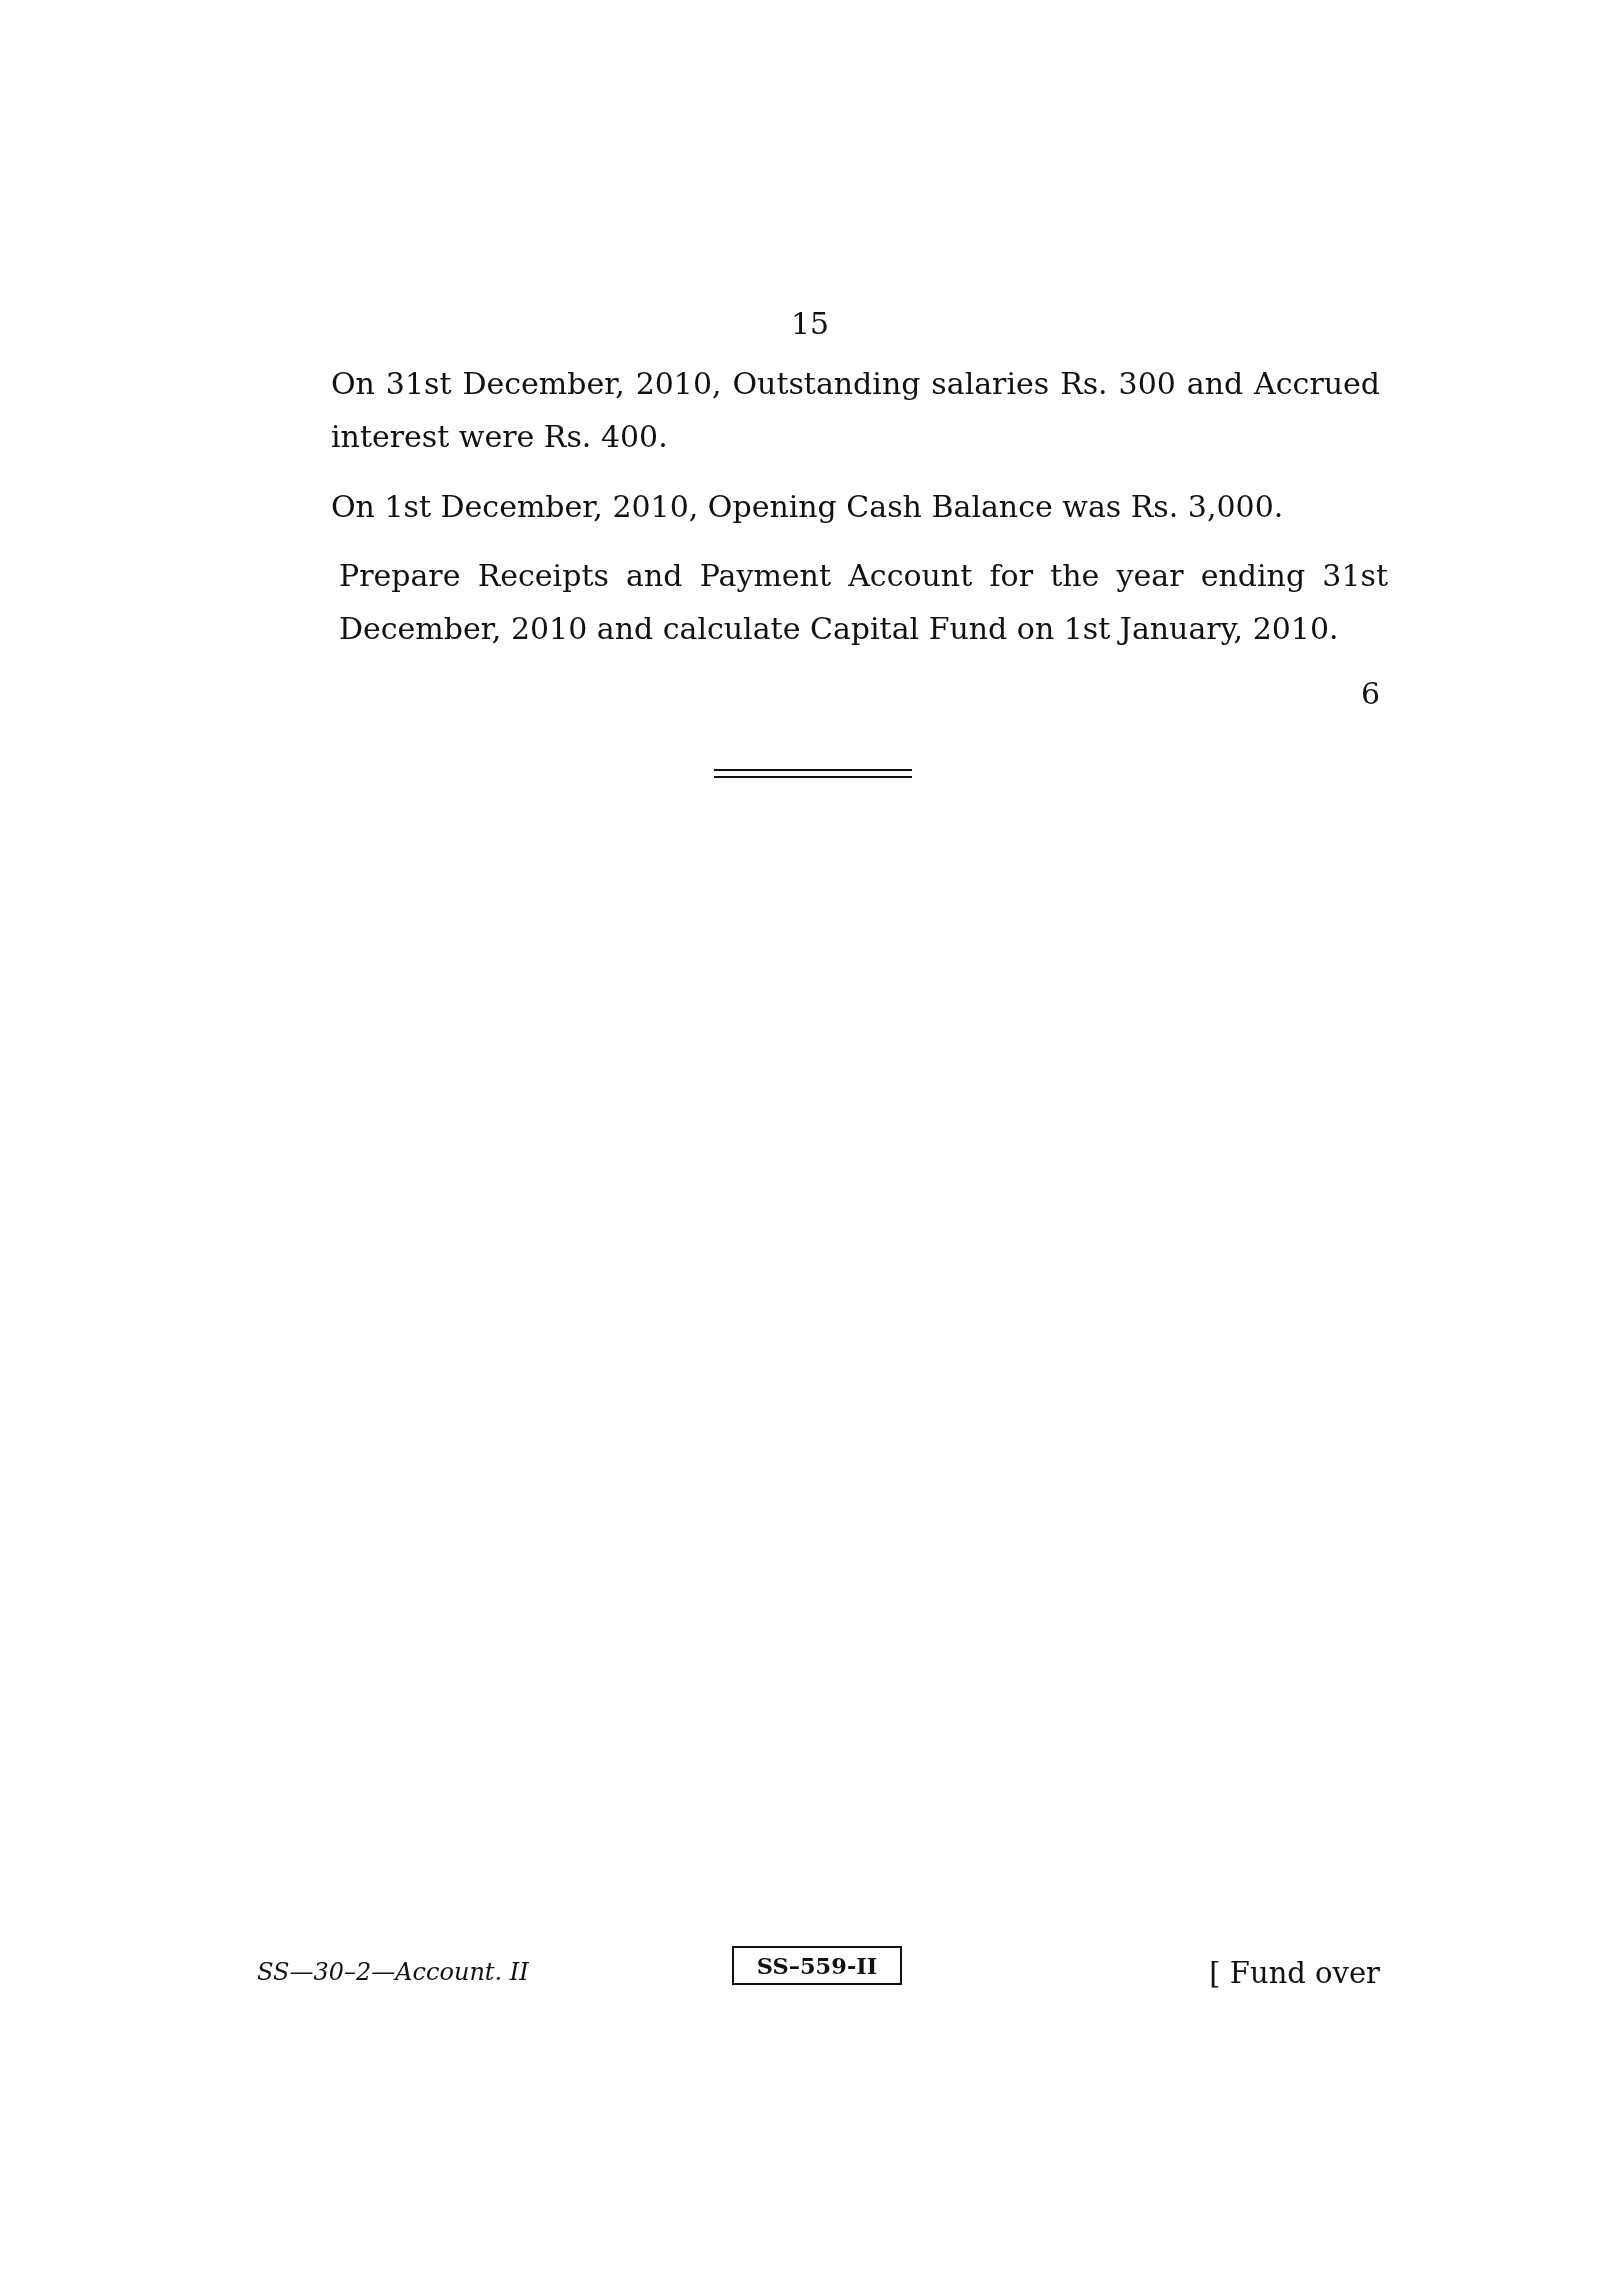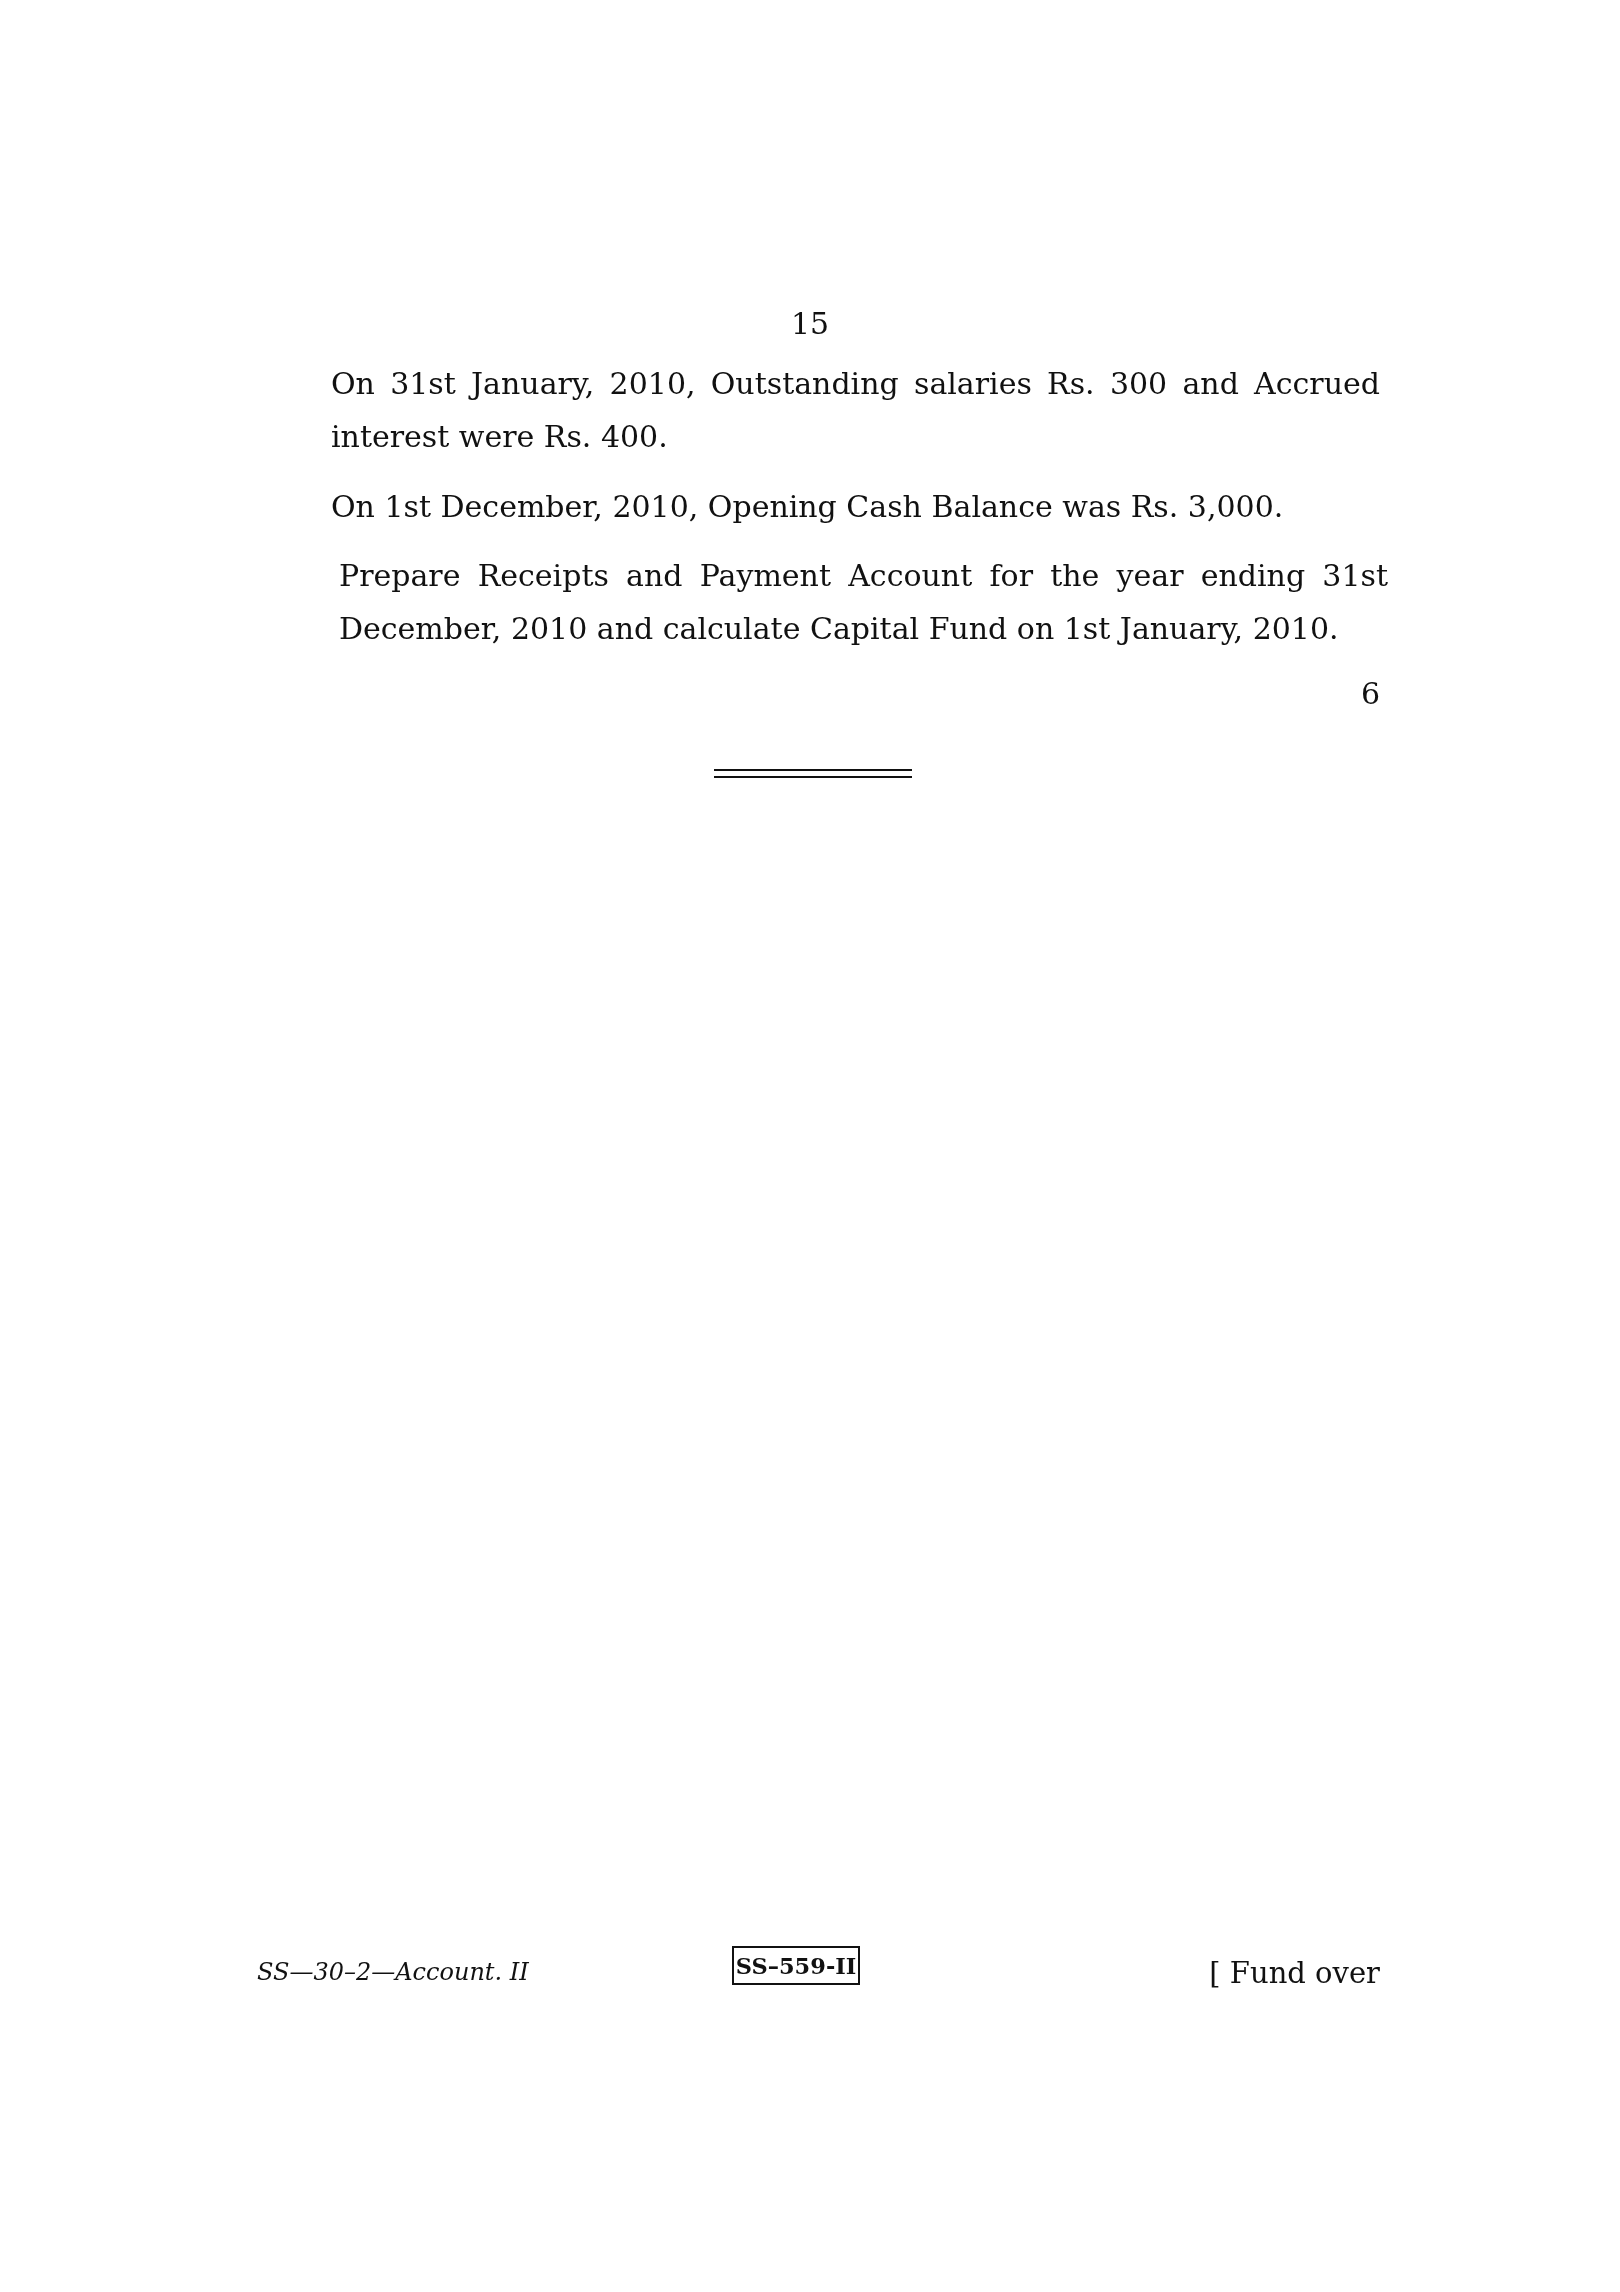--- a/index.html
+++ b/index.html
@@ -11,33 +11,33 @@
   .para { margin:0; text-align:justify; text-align-last:left; }
   .p1 { top:357px; }
   .p2 { top:480px; }
   .p3 { top:549px;margin-left:8px; }
   .p3 .para { text-align:justify; }
   .marks { position:absolute; top:676px; right:240px; font-size:30px; }
   .end-rule { position:absolute; left:714px; top:769px; width:198px; height:8.8px;
               border-top:2.9px solid #111; border-bottom:2.9px solid #111; box-sizing:border-box; }
   .footer-left { position:absolute; left:257px; top:1958px; font-size:24px; font-style:italic;
                  font-family:"DejaVu Serif","Liberation Serif",serif; }
-  .footer-code { position:absolute; left:732px; top:1946px; width:128px; height:39px;
+  .footer-code { position:absolute; left:732px; top:1946px; width:170px; height:39px;
                  border:2.9px solid #111; box-sizing:border-box; display:flex; align-items:center;
                  justify-content:center; font-weight:bold; font-size:22.5px;
                  font-family:"DejaVu Serif","Liberation Serif",serif; }
   .footer-right { position:absolute; right:240px; top:1956px; font-size:29px; }
 </style>
 </head>
 <body>
 
 <div class="page-num">15</div>
 
 <div class="body-block p1">
-  <p class="para">On 31st January, 2010, Outstanding salaries Rs. 300 and Accrued interest were Rs. 400.</p>
+  <p class="para">On 31st December, 2010, Outstanding salaries Rs. 300 and Accrued interest were Rs. 400.</p>
 </div>
 
 <div class="body-block p2">
   <p class="para">On 1st December, 2010, Opening Cash Balance was Rs. 3,000.</p>
 </div>
 
 <div class="body-block p3">
   <p class="para">Prepare Receipts and Payment Account for the year ending 31st December, 2010 and calculate Capital Fund on 1st January, 2010.</p>
 </div>
 

